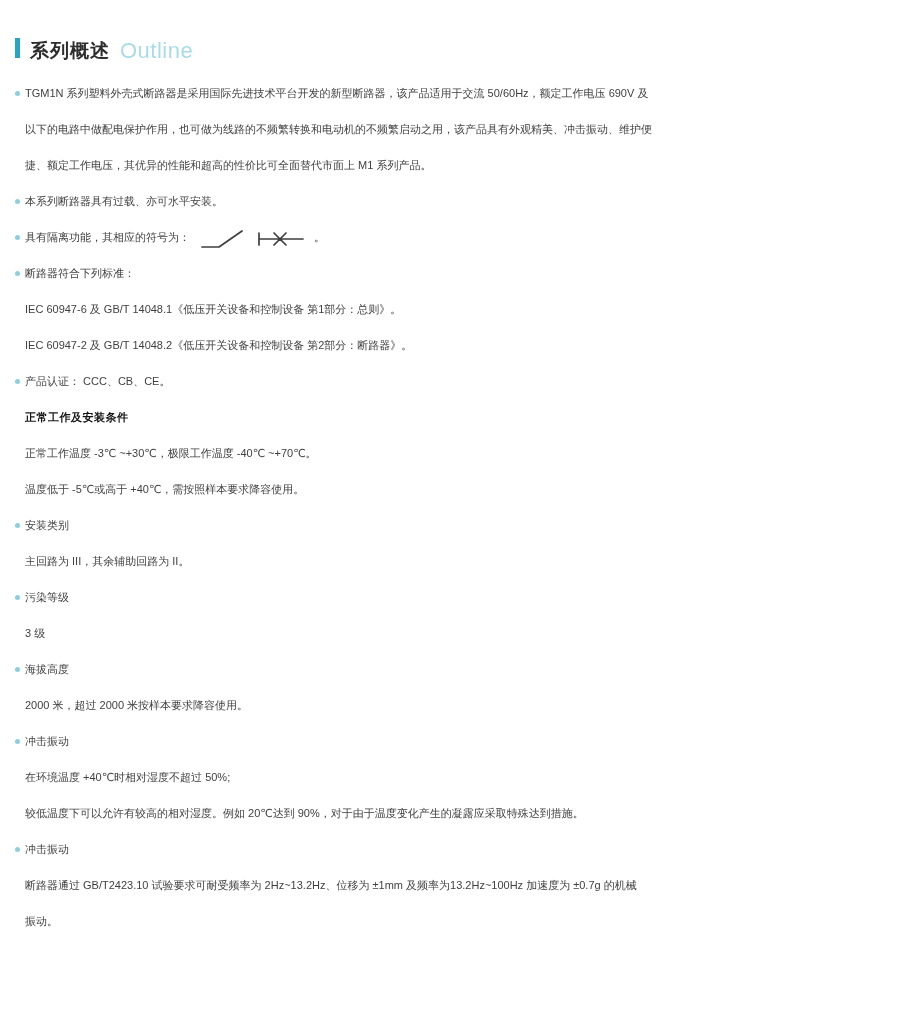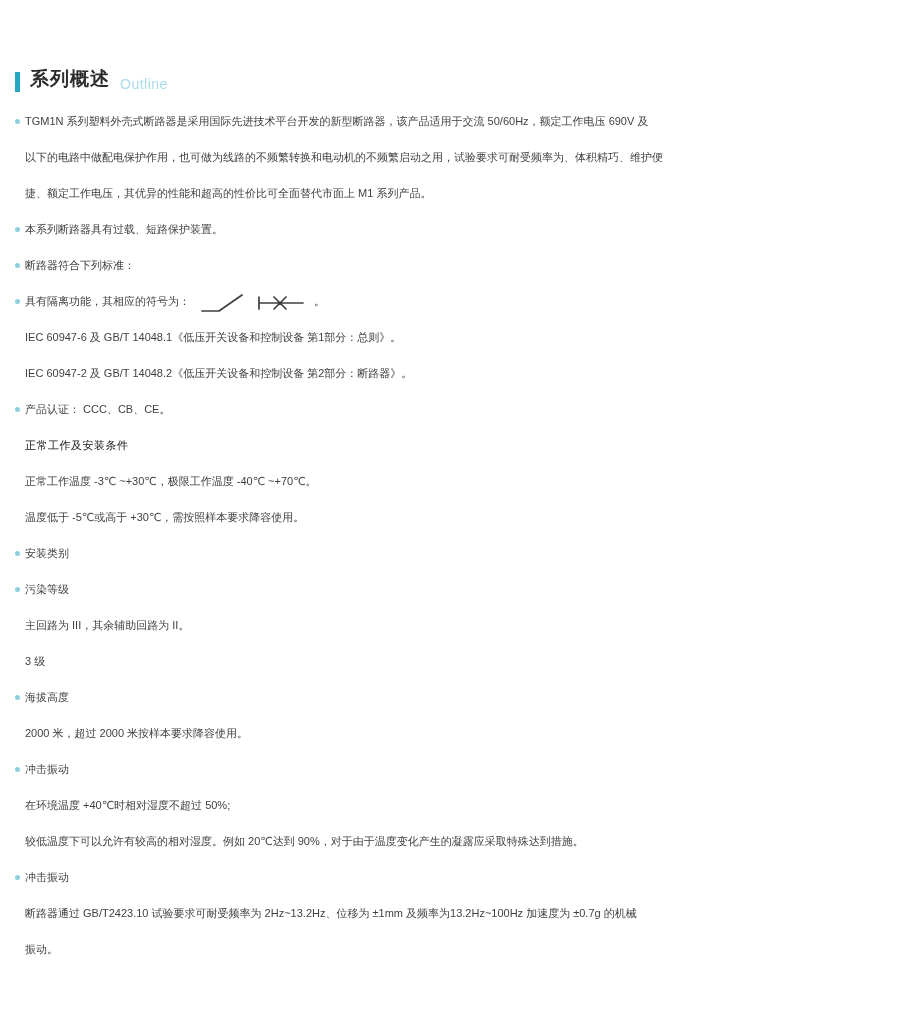--- a/index.html
+++ b/index.html
@@ -3,33 +3,33 @@
 <meta charset="utf-8">
 <style>
   * { margin: 0; padding: 0; box-sizing: border-box; }
   html, body { background: #ffffff; }
   body {
     width: 900px; height: 1032px; overflow: hidden;
     font-family: "Liberation Sans", "DejaVu Sans", sans-serif;
   }
   .page { padding: 38px 18px 0 15px; }
 
-  .heading { display: flex; align-items: flex-end; height: 26px; margin-top: 28px; }
+  .heading { display: flex; align-items: flex-start; height: 26px; }
   .heading-bar { width: 5px; height: 20px; margin-right: 10px; }
   .heading-cn { font-size: 19px; font-weight: bold; color: #2d2d2d; letter-spacing: 1px; }
-  .heading-en { font-size: 14px; margin-left: 10px; letter-spacing: 0.5px; }
+  .heading-en { font-size: 22px; margin-left: 10px; letter-spacing: 0.5px; }
 
   .content { margin-top: 11px; }
   .line {
     display: flex; align-items: center; height: 36px;
     font-size: 11px; color: #3f3f3f; white-space: nowrap;
   }
   .marker { flex: 0 0 10px; width: 10px; display: flex; align-items: center; }
   .dot { width: 5px; height: 5px; border-radius: 50%; display: inline-block; }
-  .line.bold .text { font-weight: normal; color: #141414; letter-spacing: 0.5px; }
+  .line.bold .text { font-weight: bold; color: #141414; letter-spacing: 0.5px; }
   .sym { margin: 4px 5px 0 10px; display: inline-block; }
   .sym + .sym { margin-left: 4px; }
   .suffix { margin-left: 2px; }
 </style>
 </head>
 <body>
 
 <div class="page">
   <div class="heading">
     <span class="heading-bar" style="background: rgb(39, 166, 195);"></span>
@@ -38,50 +38,50 @@
   </div>
   <div class="content">
       <div class="line bullet">
         <span class="marker">
           <span class="dot" style="background: rgb(143, 207, 221);"></span>
         </span>
         <span class="text">TGM1N 系列塑料外壳式断路器是采用国际先进技术平台开发的新型断路器，该产品适用于交流 50/60Hz，额定工作电压 690V 及</span>
       </div>
       <div class="line plain">
         <span class="marker"></span>
-        <span class="text">以下的电路中做配电保护作用，也可做为线路的不频繁转换和电动机的不频繁启动之用，试验要求可耐受频率为、体积精巧、维护便</span>
+        <span class="text">以下的电路中做配电保护作用，也可做为线路的不频繁转换和电动机的不频繁启动之用，该产品具有外观精美、冲击振动、维护便</span>
       </div>
       <div class="line plain">
         <span class="marker"></span>
         <span class="text">捷、额定工作电压，其优异的性能和超高的性价比可全面替代市面上 M1 系列产品。</span>
       </div>
       <div class="line bullet">
         <span class="marker">
           <span class="dot" style="background: rgb(143, 207, 221);"></span>
         </span>
-        <span class="text">本系列断路器具有过载、短路保护装置。</span>
-      </div>
-      <div class="line bullet">
-        <span class="marker">
-          <span class="dot" style="background: rgb(143, 207, 221);"></span>
-        </span>
-        <span class="text">断路器符合下列标准：</span>
+        <span class="text">本系列断路器具有过载、亦可水平安装。</span>
       </div>
       <div class="line bullet">
         <span class="marker">
           <span class="dot" style="background: rgb(143, 207, 221);"></span>
         </span>
         <span class="text">具有隔离功能，其相应的符号为：</span>
         <svg class="sym" width="46" height="22" viewBox="0 0 46 22">
           <path d="M2 19 H19 L42 3" fill="none" stroke="#3f3f3f" stroke-width="1.7" stroke-linecap="round" stroke-linejoin="round"></path>
         </svg>
         <svg class="sym" width="52" height="22" viewBox="0 0 52 22">
           <path d="M4 5 V17 M4 11 H48 M19 5 L31 17 M31 5 L19 17" fill="none" stroke="#3f3f3f" stroke-width="1.7" stroke-linecap="round"></path>
         </svg>
         <span class="suffix">。</span>
+      </div>
+      <div class="line bullet">
+        <span class="marker">
+          <span class="dot" style="background: rgb(143, 207, 221);"></span>
+        </span>
+        <span class="text">断路器符合下列标准：</span>
       </div>
       <div class="line plain">
         <span class="marker"></span>
         <span class="text">IEC 60947-6 及 GB/T 14048.1《低压开关设备和控制设备 第1部分：总则》。</span>
       </div>
       <div class="line plain">
         <span class="marker"></span>
         <span class="text">IEC 60947-2 及 GB/T 14048.2《低压开关设备和控制设备 第2部分：断路器》。</span>
       </div>
       <div class="line bullet">
@@ -93,37 +93,37 @@
       <div class="line bold">
         <span class="marker"></span>
         <span class="text">正常工作及安装条件</span>
       </div>
       <div class="line plain">
         <span class="marker"></span>
         <span class="text">正常工作温度 -3℃ ~+30℃，极限工作温度 -40℃ ~+70℃。</span>
       </div>
       <div class="line plain">
         <span class="marker"></span>
-        <span class="text">温度低于 -5℃或高于 +30℃，需按照样本要求降容使用。</span>
+        <span class="text">温度低于 -5℃或高于 +40℃，需按照样本要求降容使用。</span>
       </div>
       <div class="line bullet">
         <span class="marker">
           <span class="dot" style="background: rgb(143, 207, 221);"></span>
         </span>
         <span class="text">安装类别</span>
       </div>
+      <div class="line plain">
+        <span class="marker"></span>
+        <span class="text">主回路为 III，其余辅助回路为 II。</span>
+      </div>
       <div class="line bullet">
         <span class="marker">
           <span class="dot" style="background: rgb(143, 207, 221);"></span>
         </span>
         <span class="text">污染等级</span>
-      </div>
-      <div class="line plain">
-        <span class="marker"></span>
-        <span class="text">主回路为 III，其余辅助回路为 II。</span>
       </div>
       <div class="line plain">
         <span class="marker"></span>
         <span class="text">3 级</span>
       </div>
       <div class="line bullet">
         <span class="marker">
           <span class="dot" style="background: rgb(143, 207, 221);"></span>
         </span>
         <span class="text">海拔高度</span>

